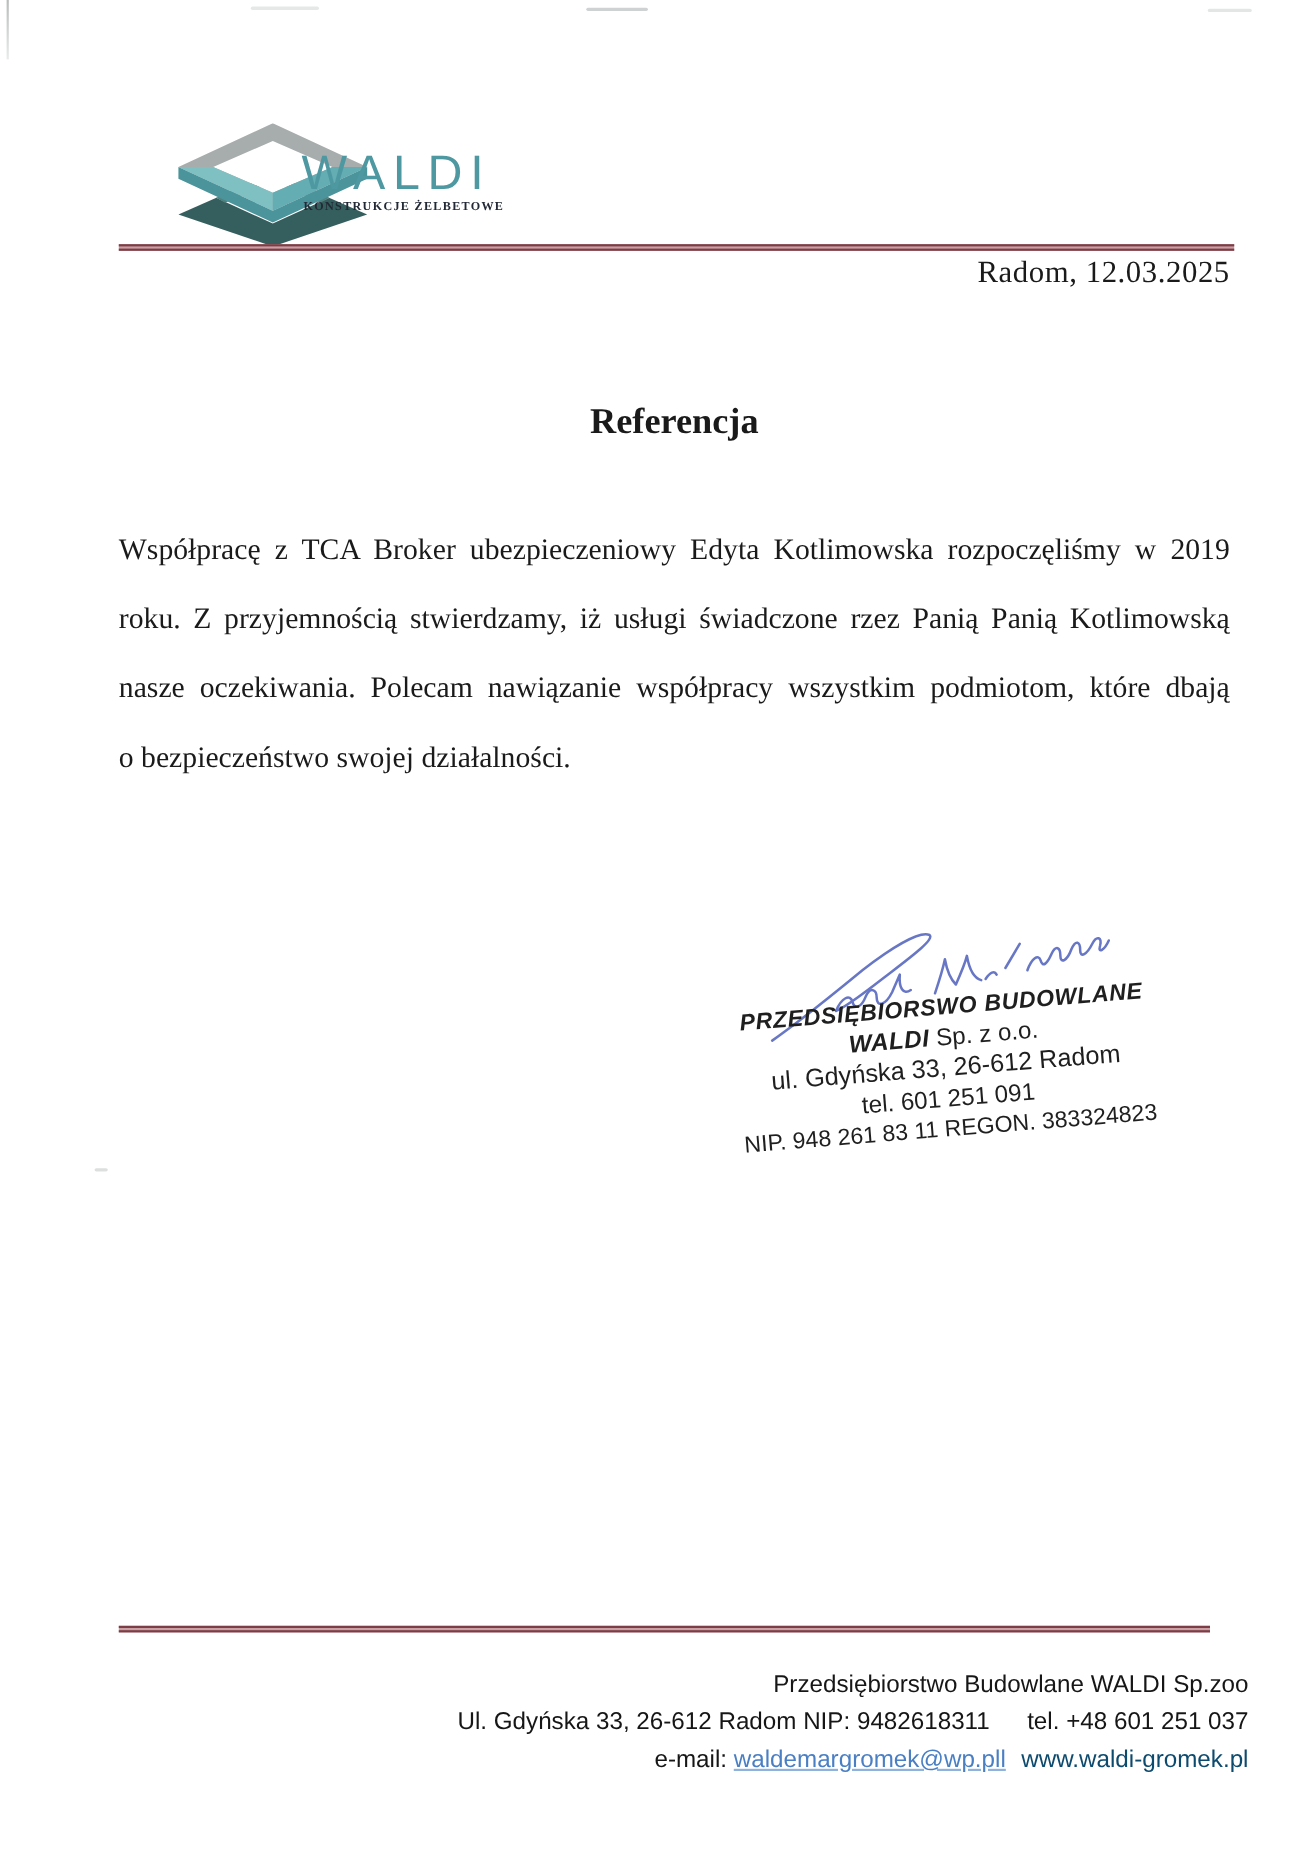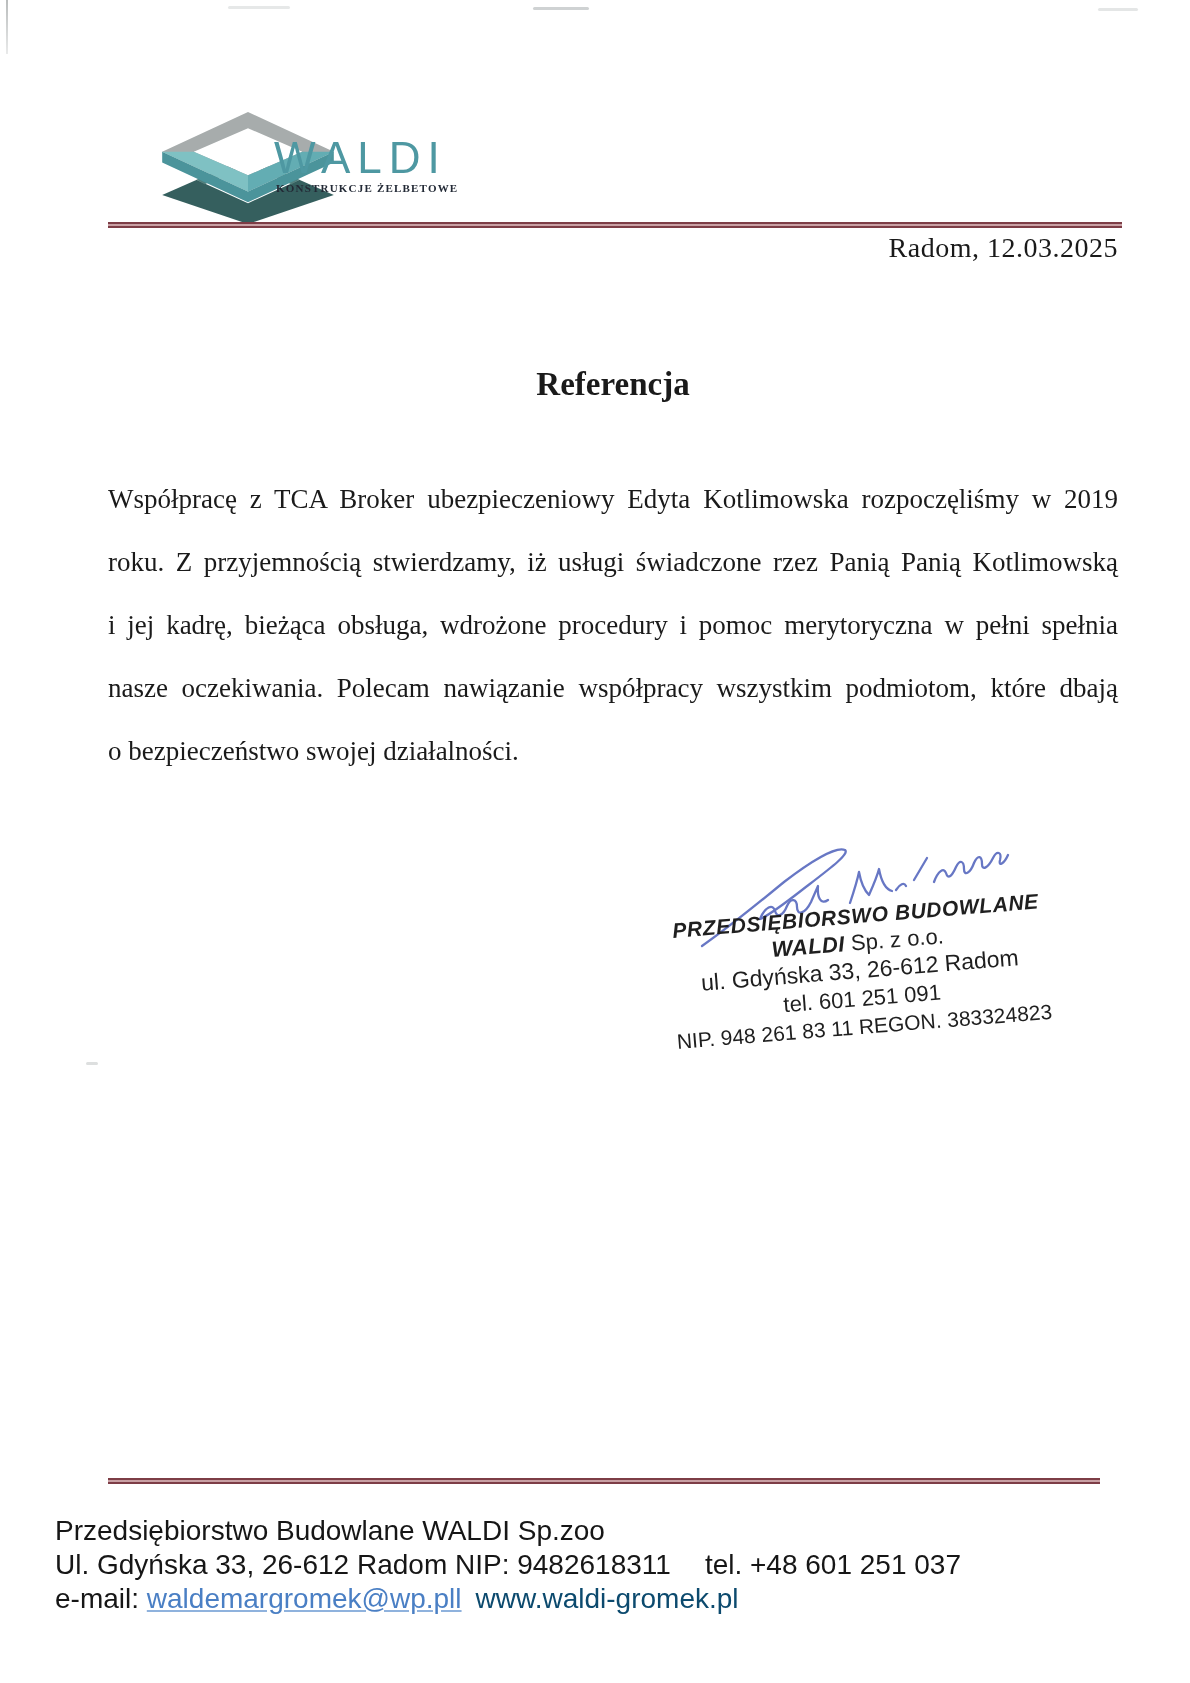--- a/index.html
+++ b/index.html
@@ -82,23 +82,23 @@
   .stamp-l1{font-size:21px;font-weight:700;font-style:italic;letter-spacing:0.6px;line-height:27px;}
   .stamp-l2{font-size:22px;line-height:27px;}
   .stamp-l2 .stamp-brand{font-weight:700;font-style:italic;letter-spacing:0.5px;}
   .stamp-l3{font-size:23px;line-height:29px;}
   .stamp-l4{font-size:22px;line-height:28px;}
   .stamp-l5{font-size:21px;line-height:28px;}
 
   
   .footer-block{
     position:absolute;left:55px;top:1514px;width:1080px;
-    text-align:left;color:#161616;
+    text-align:right;color:#161616;
     font-family:"Liberation Sans", sans-serif;
-    font-size:28px;line-height:34px;
+    font-size:22px;line-height:34px;
   }
   .footer-tel{margin-left:34px;}
   .footer-email-link{color:#4a7fc4;text-decoration:underline;text-decoration-color:#8fb2dd;}
   .footer-website{margin-left:14px;color:#0c4a6e;}
 </style>
 </head>
 <body>
 
 <div class="page">
 
@@ -131,21 +131,20 @@
   <div class="rule rule-header"></div>
   <div class="rule rule-footer"></div>
 
   <div class="date-line">Radom,  12.03.2025</div>
 
   <div class="doc-title">Referencja</div>
 
   <div class="body-block">
     <div class="body-line">Współpracę z TCA Broker ubezpieczeniowy Edyta Kotlimowska rozpoczęliśmy w 2019</div>
     <div class="body-line">roku. Z przyjemnością stwierdzamy, iż usługi świadczone rzez Panią Panią Kotlimowską</div>
-    <div class="body-line">i jej kadrę, bieżąca obsługa, wdrożone procedury i pomoc merytoryczna w pełni spełnia</div>
     <div class="body-line">nasze oczekiwania. Polecam nawiązanie współpracy wszystkim podmiotom, które dbają</div>
     <div class="body-line last">o bezpieczeństwo swojej działalności.</div>
   </div>
 
   <svg class="signature" viewBox="0 0 322 150" xmlns="http://www.w3.org/2000/svg">
     <g fill="none" stroke="#5b6cc0" stroke-width="2.3" stroke-linecap="round" stroke-linejoin="round" opacity="0.92">
 
       <path d="M14,140 C34,126 62,104 96,76 C122,56 148,40 157,44 C162,48 140,64 114,84 C96,98 80,110 72,113"></path>
 
       <path d="M72,113 C77,101 85,97 87,105 C89,112 95,110 99,100 C103,91 109,93 109,101 C109,110 117,108 123,96 L130,80 C129,92 133,99 140,94"></path>

